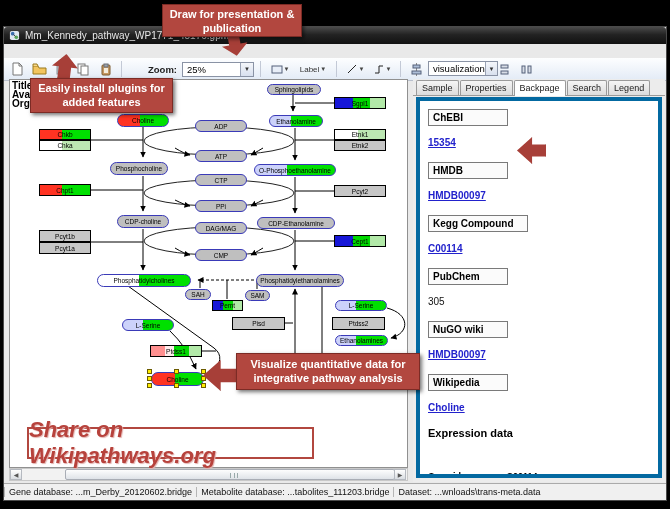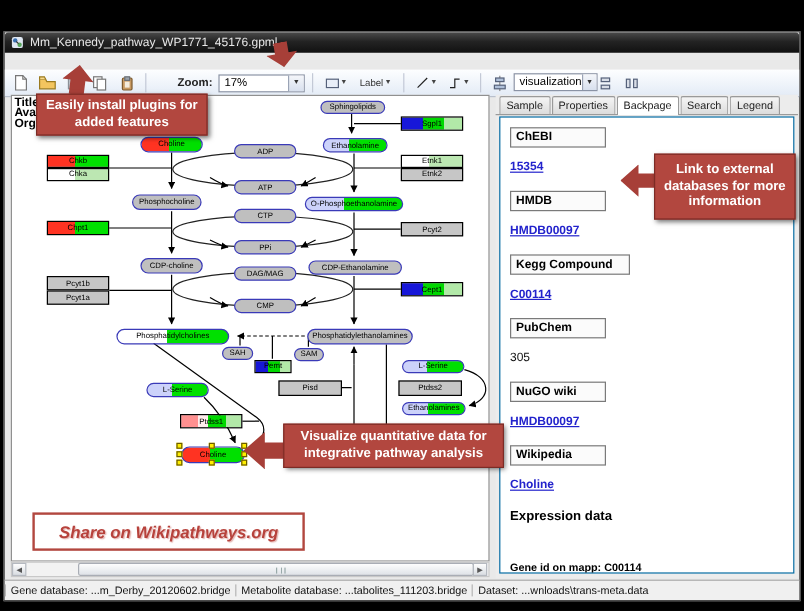--- a/index.html
+++ b/index.html
@@ -34,42 +34,42 @@
   .c-bluegreen { background:linear-gradient(to right,#1717d8 0 35%,#00d800 35% 70%,#b2e9a8 70%); }
   .c-whitelgreen{ background:linear-gradient(to right,#fff 0 45%,#bce7b2 45%); }
   .c-pinkgreen { background:linear-gradient(to right,#ff9090 0 28%,#ffecec 28% 45%,#00d800 45% 75%,#b2e9a8 75%); }
   .handle { position:absolute; width:5px; height:5px; background:#ffee00; border:1px solid #6b5b00; z-index:6; }
 
   
   #panel { position:absolute; left:409px; top:52px; width:252px; height:403px; background:#ececec; }
   #tabs { display:flex; align-items:flex-end; height:17px; padding-left:3px; gap:1px; border-bottom:1px solid #9a9a9a; }
   .tab { font-size:9px; color:#222; background:linear-gradient(#f5f5f5,#dcdcdc); border:1px solid #9a9a9a; border-bottom:none; padding:2px 5px; border-radius:2px 2px 0 0; }
   .tab.active { background:#fff; font-weight:normal; position:relative; top:1px; padding-bottom:3px; }
-  #pcontent { position:absolute; left:3px; top:18px; width:246px; height:381px; background:#fff; border:1px solid #0369a1; padding:8px 0 0 8px; overflow:hidden; }
+  #pcontent { position:absolute; left:3px; top:18px; width:246px; height:381px; background:#fff; border:4px solid #0369a1; padding:8px 0 0 8px; overflow:hidden; }
   .sect-h { border:1px solid #7a7a7a; background:#fbfbfb; font-size:10px; font-weight:bold; padding:2px 4px; margin-bottom:6px; }
   .sect { margin-bottom:12px; }
   .sect a { font-size:10px; font-weight:bold; color:#2222cc; text-decoration:underline; }
   .sect .plain { font-size:10px; color:#111; }
   #expr-title { font-size:11px; font-weight:bold; margin:4px 0 32px; }
   #geneid { font-size:9px; font-weight:bold; margin-bottom:3px; }
   #exprtbl { border-collapse:separate; border-spacing:2px; border:1px solid #808080; background:#fff; }
   #exprtbl td { border:1px solid #9a9a9a; box-shadow:inset 0 0 0 1px #e4e4e4; font-size:9px; font-weight:bold; text-align:center; width:57px; height:13px; }
 
   
   #hscroll { position:absolute; left:5px; top:441px; width:399px; height:13px; background:#f2f2f2; border:1px solid #c8c8c8; display:flex; align-items:center; }
   .sarrow { width:12px; height:11px; background:linear-gradient(#fefefe,#d9dde2); border:1px solid #b5b9c0; font-size:6px; color:#555; display:flex; align-items:center; justify-content:center; }
   #hthumb { position:absolute; left:55px; width:330px; height:11px; background:linear-gradient(#fdfdfd,#dfe3e8); border:1px solid #a9adb5; border-radius:2px; }
   #hthumb .grip { position:absolute; left:50%; top:3px; width:8px; height:5px; border-left:1px solid #9aa; border-right:1px solid #9aa; background:linear-gradient(to right,transparent 3px,#9aa 3px,#9aa 4px,transparent 4px); }
   #statusbar { position:absolute; left:0; top:456px; width:662px; height:17px; background:#f0f0f0; border-top:1px solid #aaa; display:flex; align-items:center; font-size:9px; color:#111; }
   #statusbar .seg { border-left:1px solid #b5b5b5; padding:0 4px; white-space:nowrap; }
 
   
   .callout { position:absolute; background:#b2473f; border:1px solid #7c2b25; color:#fff; font-weight:bold; font-size:11px; line-height:1.25; text-align:center; padding:3px 5px; box-shadow:2px 2px 4px rgba(0,0,0,.55); z-index:50; }
   .cararrow { position:absolute; background:#a73f38; z-index:49; box-shadow:1px 1px 3px rgba(0,0,0,.4); }
-  #share { position:absolute; left:27px; top:427px; width:227px; height:32px; background:#fff; border:2px solid #b2473f; z-index:40; display:flex; align-items:center; justify-content:center; font-size:14px; font-weight:bold; font-style:italic; color:#b7423c; text-shadow:1px 1px 1px #e3b3b0; }
+  #share { position:absolute; left:27px; top:427px; width:287px; height:32px; background:#fff; border:2px solid #b2473f; z-index:40; display:flex; align-items:center; justify-content:center; font-size:22px; font-weight:bold; font-style:italic; color:#b7423c; text-shadow:1px 1px 1px #e3b3b0; }
 </style>
 </head>
 <body>
 
 <div id="stage">
   <div id="win">
 
     <div id="titlebar">
       <svg class="wicon" viewBox="0 0 12 12">
           <rect x="1" y="1" width="10" height="10" rx="2" fill="#dfe7f2"></rect>
@@ -110,21 +110,21 @@
       <span class="tbtn">
           <svg width="12" height="13" viewBox="0 0 12 13">
             <rect x="2" y="2" width="8" height="10" rx="1" fill="#c89a62" stroke="#7c5a2e"></rect>
             <rect x="4" y="1" width="4" height="3" fill="#9aa2ab" stroke="#6a6f76"></rect>
             <rect x="4" y="5" width="4" height="5" fill="#f4ecdc"></rect>
           </svg>
         </span>
       <span class="tsep"></span>
       <span id="zoomlbl">Zoom:</span>
       <span class="combo" style="width:72px;">
-          <span>17%</span>
+          <span>25%</span>
           <span class="cbtn">▼</span>
         </span>
       <span class="tsep"></span>
       <span class="tbtn" style="width:26px;">
           <svg width="12" height="9" viewBox="0 0 12 9">
             <rect x="1" y="1" width="10" height="7" fill="#e8eef8" stroke="#55617a"></rect>
           </svg>
           <span class="caret">▼</span>
         </span>
       <span class="tbtn" style="width:34px; font-size:8px; color:#333;">
@@ -347,25 +347,25 @@
       <span class="sarrow" style="position:absolute; right:1px;">▶</span>
     </div>
 
     <div id="statusbar">
       <span class="seg">Gene database: ...m_Derby_20120602.bridge</span>
       <span class="seg">Metabolite database: ...tabolites_111203.bridge</span>
       <span class="seg">Dataset: ...wnloads\trans-meta.data</span>
     </div>
   </div>
 
+  <div class="callout" style="left:162px; top:4px; width:140px; height:33px;">Draw for presentation &amp; publication</div>
   <div class="cararrow" style="left:222px; top:35px; width:26px; height:21px; clip-path:polygon(28% 0,72% 0,72% 45%,100% 45%,50% 100%,0 45%,28% 45%); transform:rotate(-10deg);"></div>
 
   <div class="callout" style="left:30px; top:78px; width:143px; height:35px;">Easily install plugins for added features</div>
   <div class="cararrow" style="left:52px; top:54px; width:26px; height:25px; clip-path:polygon(50% 0,100% 52%,74% 52%,74% 100%,26% 100%,26% 52%,0 52%); transform:rotate(7deg);"></div>
 
-  <div class="callout" style="left:545px; top:128px; width:118px; height:55px; display:flex; align-items:center; justify-content:center;">Link to external databases for more information</div>
   <div class="cararrow" style="left:517px; top:137px; width:29px; height:27px; clip-path:polygon(0 50%,52% 0,52% 28%,100% 28%,100% 72%,52% 72%,52% 100%);"></div>
 
   <div class="callout" style="left:236px; top:353px; width:184px; height:37px; display:flex; align-items:center; justify-content:center;">Visualize quantitative data for integrative pathway analysis</div>
   <div class="cararrow" style="left:203px; top:360px; width:34px; height:31px; clip-path:polygon(0 50%,52% 0,52% 28%,100% 28%,100% 72%,52% 72%,52% 100%);"></div>
 
   <div id="share">Share on Wikipathways.org</div>
 </div>
 
 </body></html>

